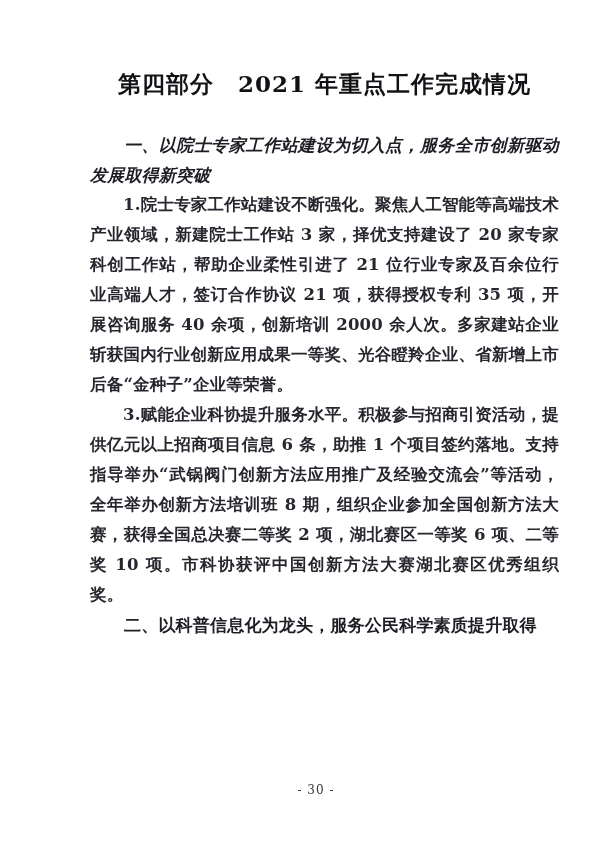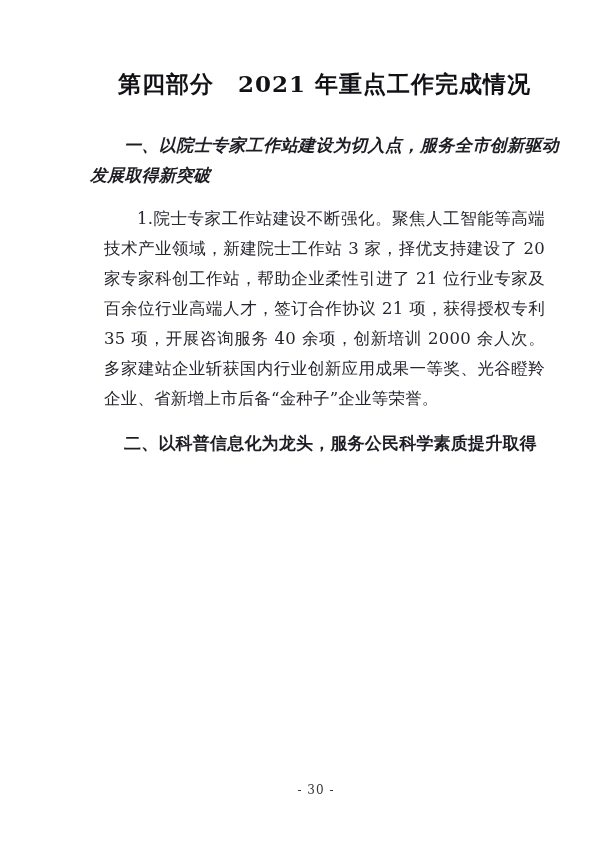--- a/index.html
+++ b/index.html
@@ -39,28 +39,29 @@
     text-justify: inter-ideograph;
     color: #1d1d24;
     font-family: "DejaVu Sans", "Liberation Sans", sans-serif;
     letter-spacing: 0.2px;
   }
   .section-heading.first {
     margin-top: 28px;
     font-style: italic;
   }
   .body-para {
-    margin: 14px;
+    margin: 0;
     font-size: 16.5px;
     line-height: 30px;
     text-indent: 2em;
     text-align: justify;
     text-justify: inter-ideograph;
     color: #26262e;
     letter-spacing: 0.2px;
+    font-weight: bold;
   }
   .page-number {
     position: absolute;
     top: 783px;
     left: 16px;
     width: 100%;
     text-align: center;
     font-size: 12px;
     color: #35353c;
     letter-spacing: 1px;
@@ -73,20 +74,21 @@
   <div class="content">
 
     <h1 class="doc-title">第四部分　2021 年重点工作完成情况</h1>
 
     <div>
       <h2 class="section-heading first">一、以院士专家工作站建设为切入点，服务全市创新驱动发展取得新突破</h2>
 
       <p class="body-para">1.院士专家工作站建设不断强化。聚焦人工智能等高端技术产业领域，新建院士工作站 3 家，择优支持建设了 20 家专家科创工作站，帮助企业柔性引进了 21 位行业专家及百余位行业高端人才，签订合作协议 21 项，获得授权专利 35 项，开展咨询服务 40 余项，创新培训 2000 余人次。多家建站企业斩获国内行业创新应用成果一等奖、光谷瞪羚企业、省新增上市后备“金种子”企业等荣誉。</p>
 
 
+      <p class="body-para">3.赋能企业科协提升服务水平。积极参与招商引资活动，提供亿元以上招商项目信息 6 条，助推 1 个项目签约落地。支持指导举办“武锅阀门创新方法应用推广及经验交流会”等活动，全年举办创新方法培训班 8 期，组织企业参加全国创新方法大赛，获得全国总决赛二等奖 2 项，湖北赛区一等奖 6 项、二等奖 10 项。市科协获评中国创新方法大赛湖北赛区优秀组织奖。</p>
     </div>
 
     <div>
       <h2 class="section-heading">二、以科普信息化为龙头，服务公民科学素质提升取得</h2>
     </div>
 
   </div>
 
   <div class="page-number">- 30 -</div>
 </div>

